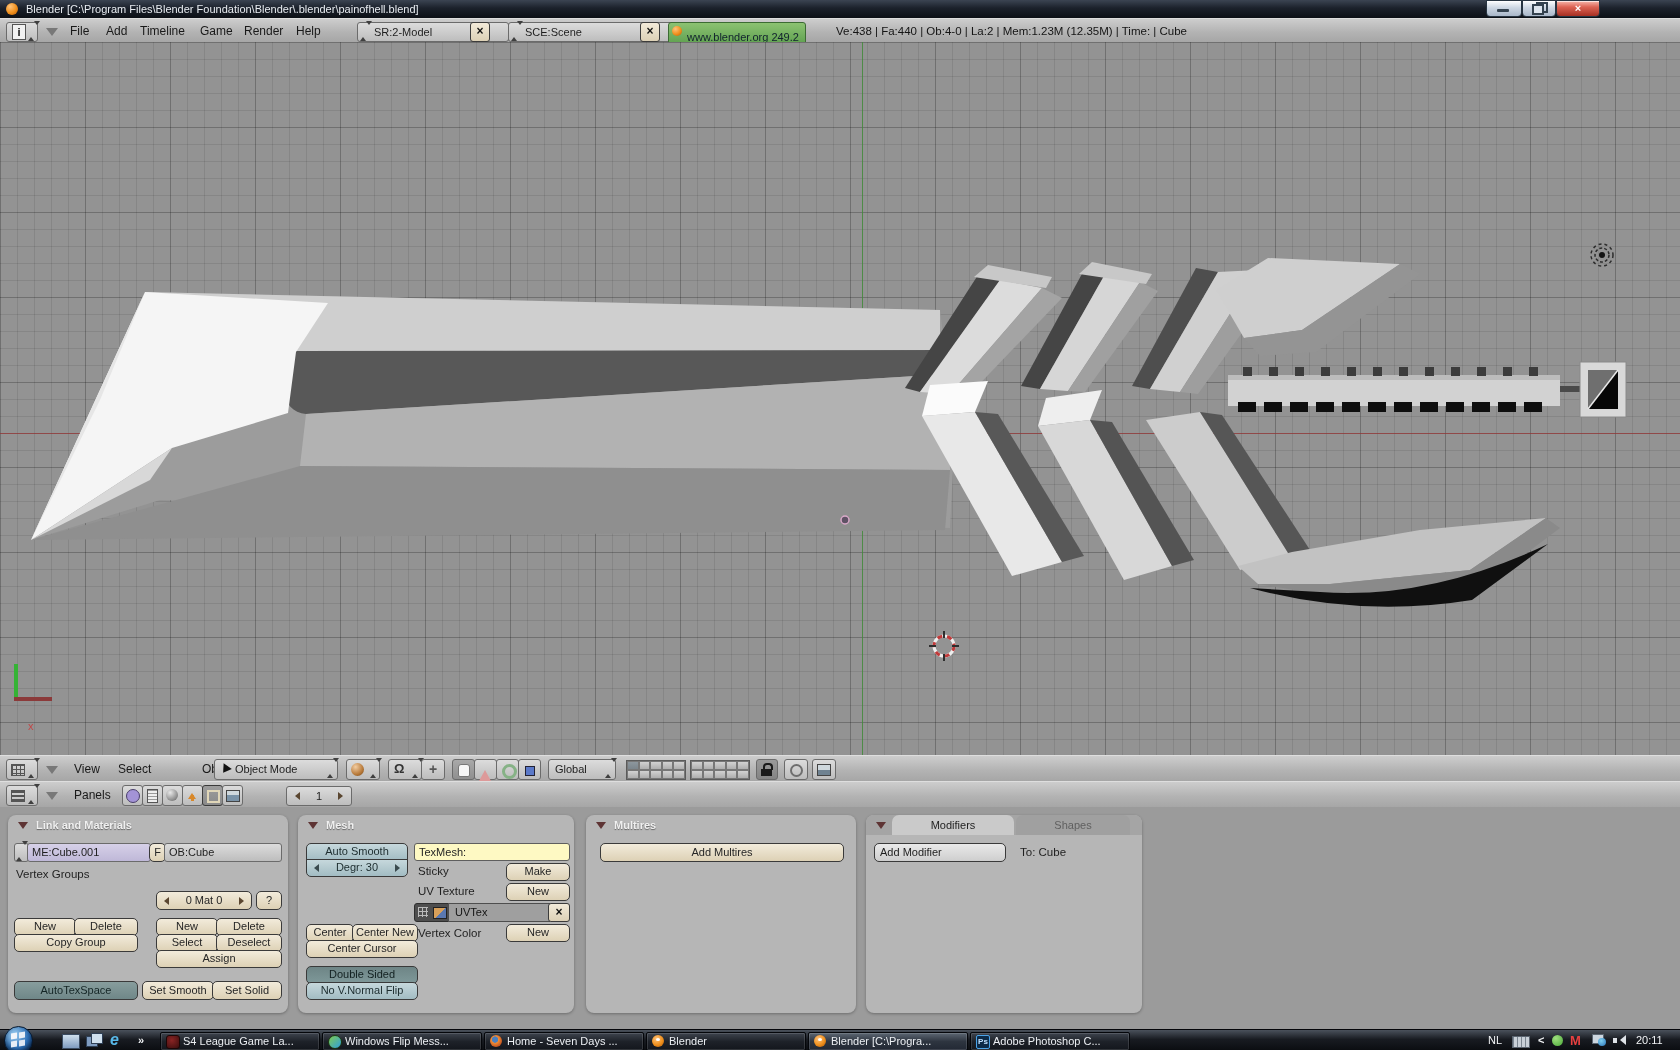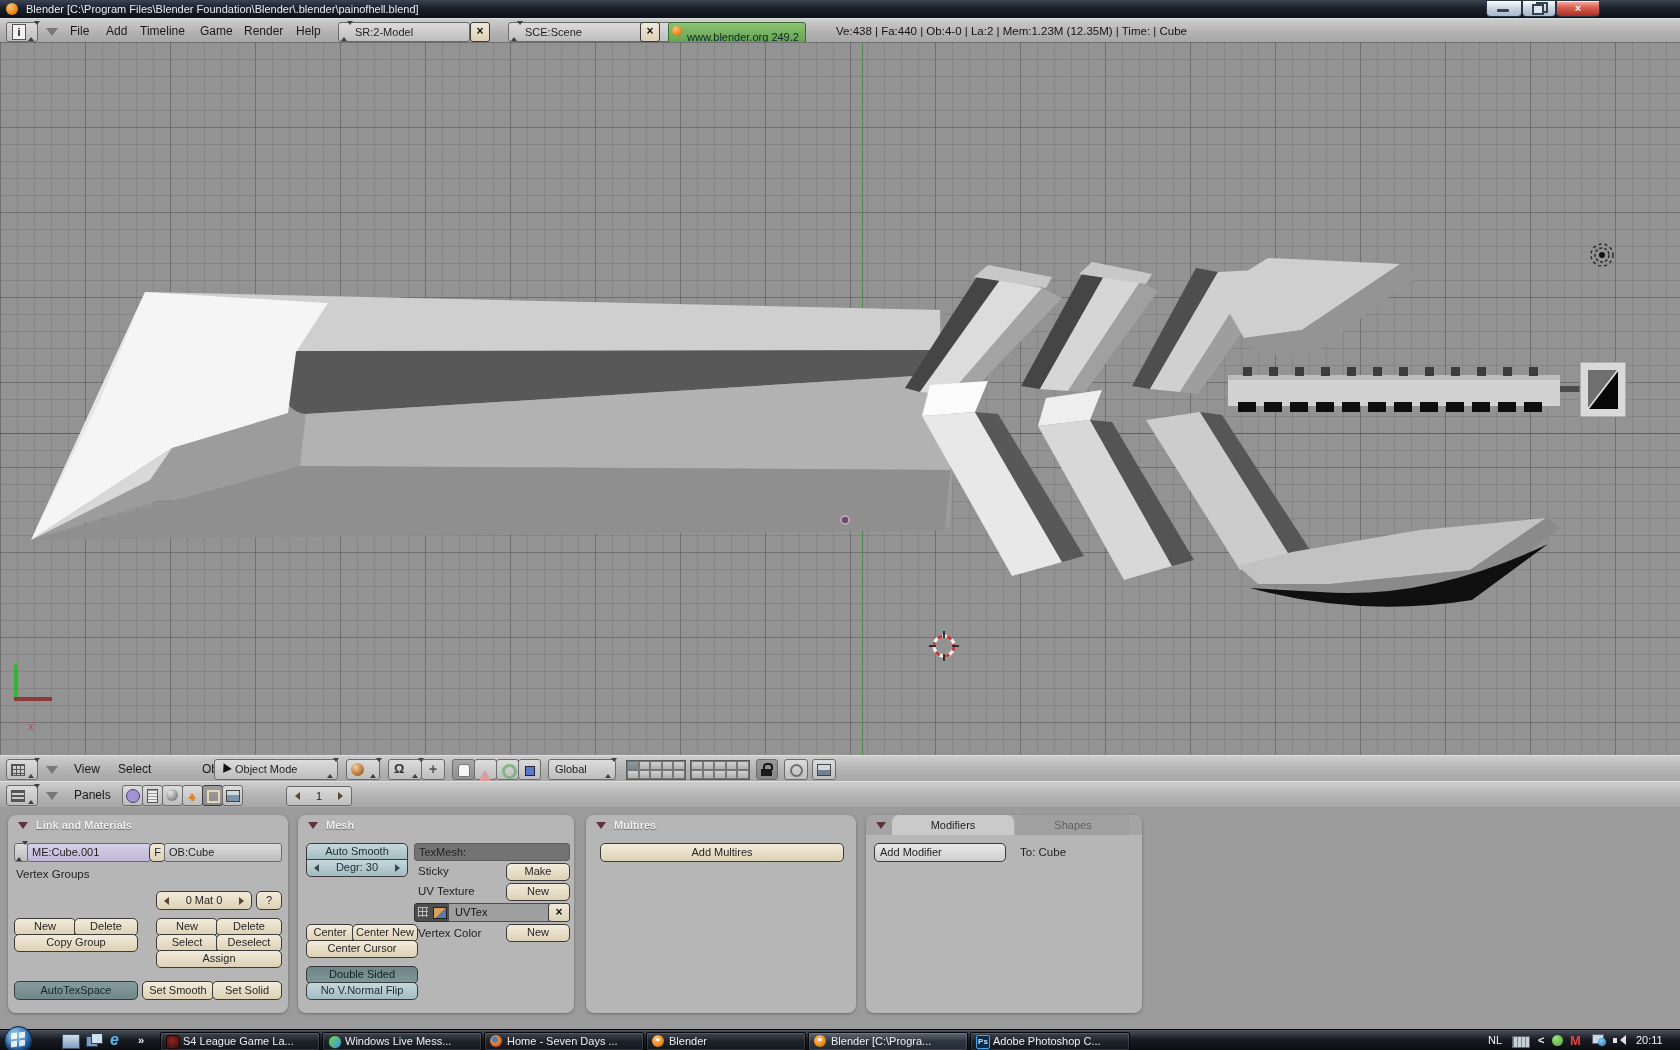--- a/index.html
+++ b/index.html
@@ -40,21 +40,21 @@
       linear-gradient(90deg,rgba(0,0,0,.16) 1px,transparent 1px);
     background-size:17px 17px,17px 17px,85px 85px,85px 85px;}
   .vp-label{font-size:11px;color:#353535;}
   
   .btn{background:linear-gradient(#f2ebdb,#ddd1b5);border:1px solid #3a3a3a;border-radius:5px;
     font-size:11px;color:#262626;text-align:center;overflow:hidden;white-space:nowrap;}
   .btn.teal{background:linear-gradient(#879d9d,#6f8788);color:#152626;}
   .btn.tealdk{background:linear-gradient(#6e8586,#7e9899);color:#122020;}
   .btn.ltblue{background:linear-gradient(#c6d8dc,#a2bcc3);color:#1c2c2e;}
   .btn.gray{background:linear-gradient(#e9e9e9,#cecece);color:#1e1e1e;}
-  .ifield{background:#737373;border:1px solid #5e5e5e;border-radius:3px;font-size:11px;color:#242424;}
+  .ifield{background:#fef9c3;border:1px solid #5e5e5e;border-radius:3px;font-size:11px;color:#242424;}
   .spin{display:inline-block;width:9px;}
   .t-up{width:0;height:0;border:3px solid transparent;border-bottom:4px solid #3f3f3f;margin:1px auto 0;}
   .t-dn{width:0;height:0;border:3px solid transparent;border-top:4px solid #3f3f3f;margin:1px auto 0;}
   .collapse{width:0;height:0;border-left:6px solid transparent;border-right:6px solid transparent;border-top:8px solid #787878;}
   .arr-l{width:0;height:0;border:4px solid transparent;border-right:5px solid #5a4630;}
   .arr-r{width:0;height:0;border:4px solid transparent;border-left:5px solid #5a4630;}
   
   .panelrow{left:0;top:781px;width:1680px;height:26px;}
   .bwin{left:0;top:807px;width:1680px;height:222px;background:#9b9b9b;}
   .panel{position:absolute;background:#b6b6b6;border-radius:8px;box-shadow:0 1px 3px rgba(0,0,0,.3);}
@@ -105,21 +105,21 @@
       <span class="spin" style="position:absolute;right:0;top:2px;"><span class="t-up"></span><span class="t-dn"></span></span>
     </div>
     <div class="abs collapse" style="left:46px;top:9px;"></div>
     <div class="abs menu-item" style="left:70px;">File</div>
     <div class="abs menu-item" style="left:106px;">Add</div>
     <div class="abs menu-item" style="left:140px;">Timeline</div>
     <div class="abs menu-item" style="left:200px;">Game</div>
     <div class="abs menu-item" style="left:244px;">Render</div>
     <div class="abs menu-item" style="left:296px;">Help</div>
 
-    <div class="abs field" style="left:338px;top:3px;width:130px;height:18px;">
+    <div class="abs field" style="left:357px;top:3px;width:130px;height:18px;padding-left:20px;">
       <span class="spin" style="position:absolute;left:2px;top:2px;"><span class="t-up"></span><span class="t-dn"></span></span>
       <span style="position:absolute;left:16px;line-height:18px;">SR:2-Model</span>
     </div>
     <div class="abs xbtn" style="left:470px;top:3px;width:18px;height:18px;line-height:17px;">
       <span>×</span>
     </div>
 
     <div class="abs field" style="left:508px;top:3px;width:130px;height:18px;padding-left:40px;">
       <span class="spin" style="position:absolute;left:2px;top:2px;"><span class="t-up"></span><span class="t-dn"></span></span>
       <span style="position:absolute;left:16px;line-height:18px;">SCE:Scene</span>
@@ -525,21 +525,21 @@
       <span>e</span>
     </div>
     <div class="abs tray-txt" style="left:138px;font-weight:bold;">»</div>
 
     <div class="tbtn" style="left:160px;width:158px;">
       <span class="ticon" style="border-radius:3px;background:radial-gradient(circle at 40% 35%,#8a2424,#3a0d0d);border:1px solid #1c0606;"></span>
       <span class="tlabel">S4 League Game La...</span>
     </div>
     <div class="tbtn" style="left:322px;width:158px;">
       <span class="ticon" style="border-radius:50%;background:linear-gradient(135deg,#7ecb52,#2f9fe0);border:1px solid #1c3a12;"></span>
-      <span class="tlabel">Windows Live Mess...</span>
+      <span class="tlabel">Windows Flip Mess...</span>
     </div>
     <div class="tbtn" style="left:484px;width:158px;">
       <span class="ticon" style="border-radius:50%;background:radial-gradient(circle at 42% 38%,#4a7fc0 28%,#f08c34 34%,#b5421a 85%);"></span>
       <span class="tlabel">Home - Seven Days ...</span>
     </div>
     <div class="tbtn" style="left:646px;width:158px;">
       <span class="ticon" style="border-radius:50%;background:radial-gradient(circle at 38% 32%,#ffc37a,#ef8f1c 55%,#a85508);">
         <span style="position:absolute;left:4px;top:3px;width:4px;height:3px;background:#fff;border-radius:50%;display:block;"></span>
       </span>
       <span class="tlabel">Blender</span>

